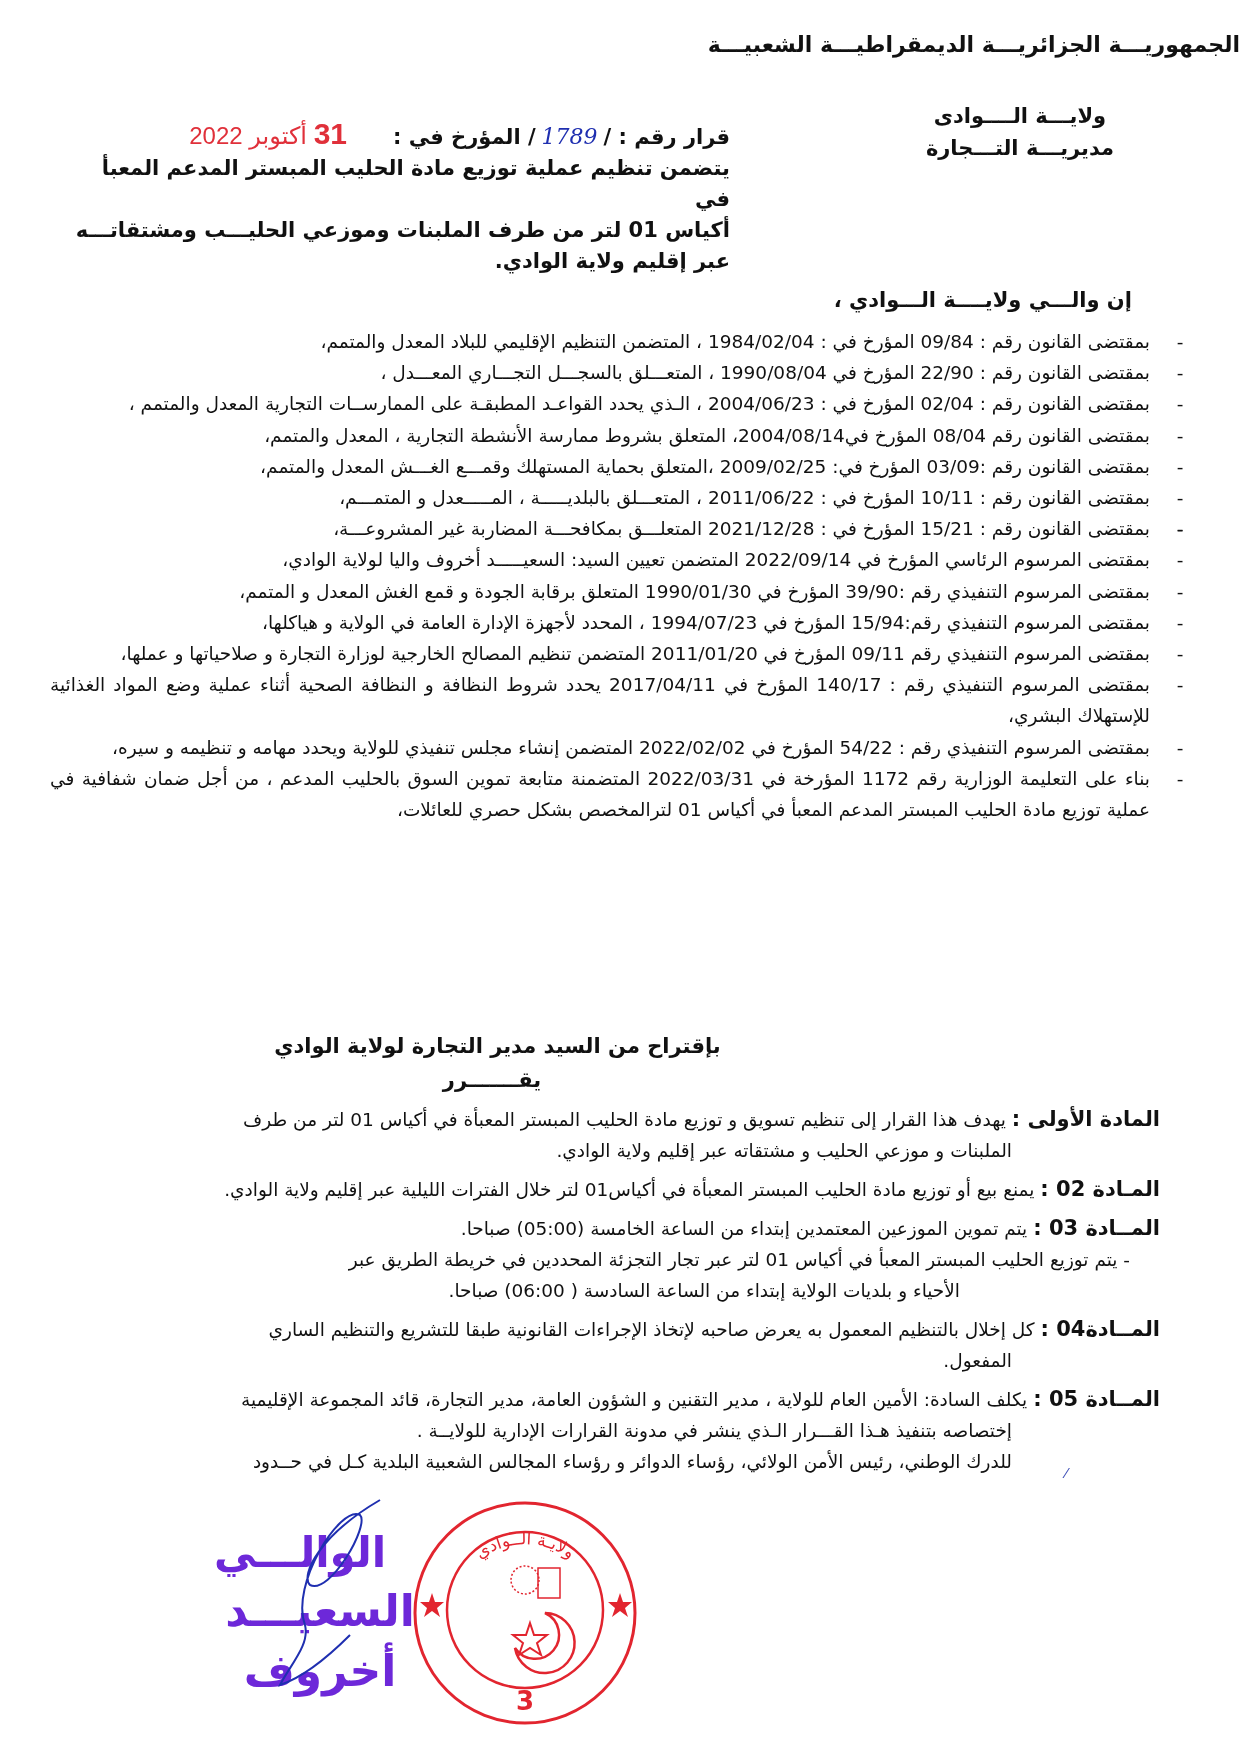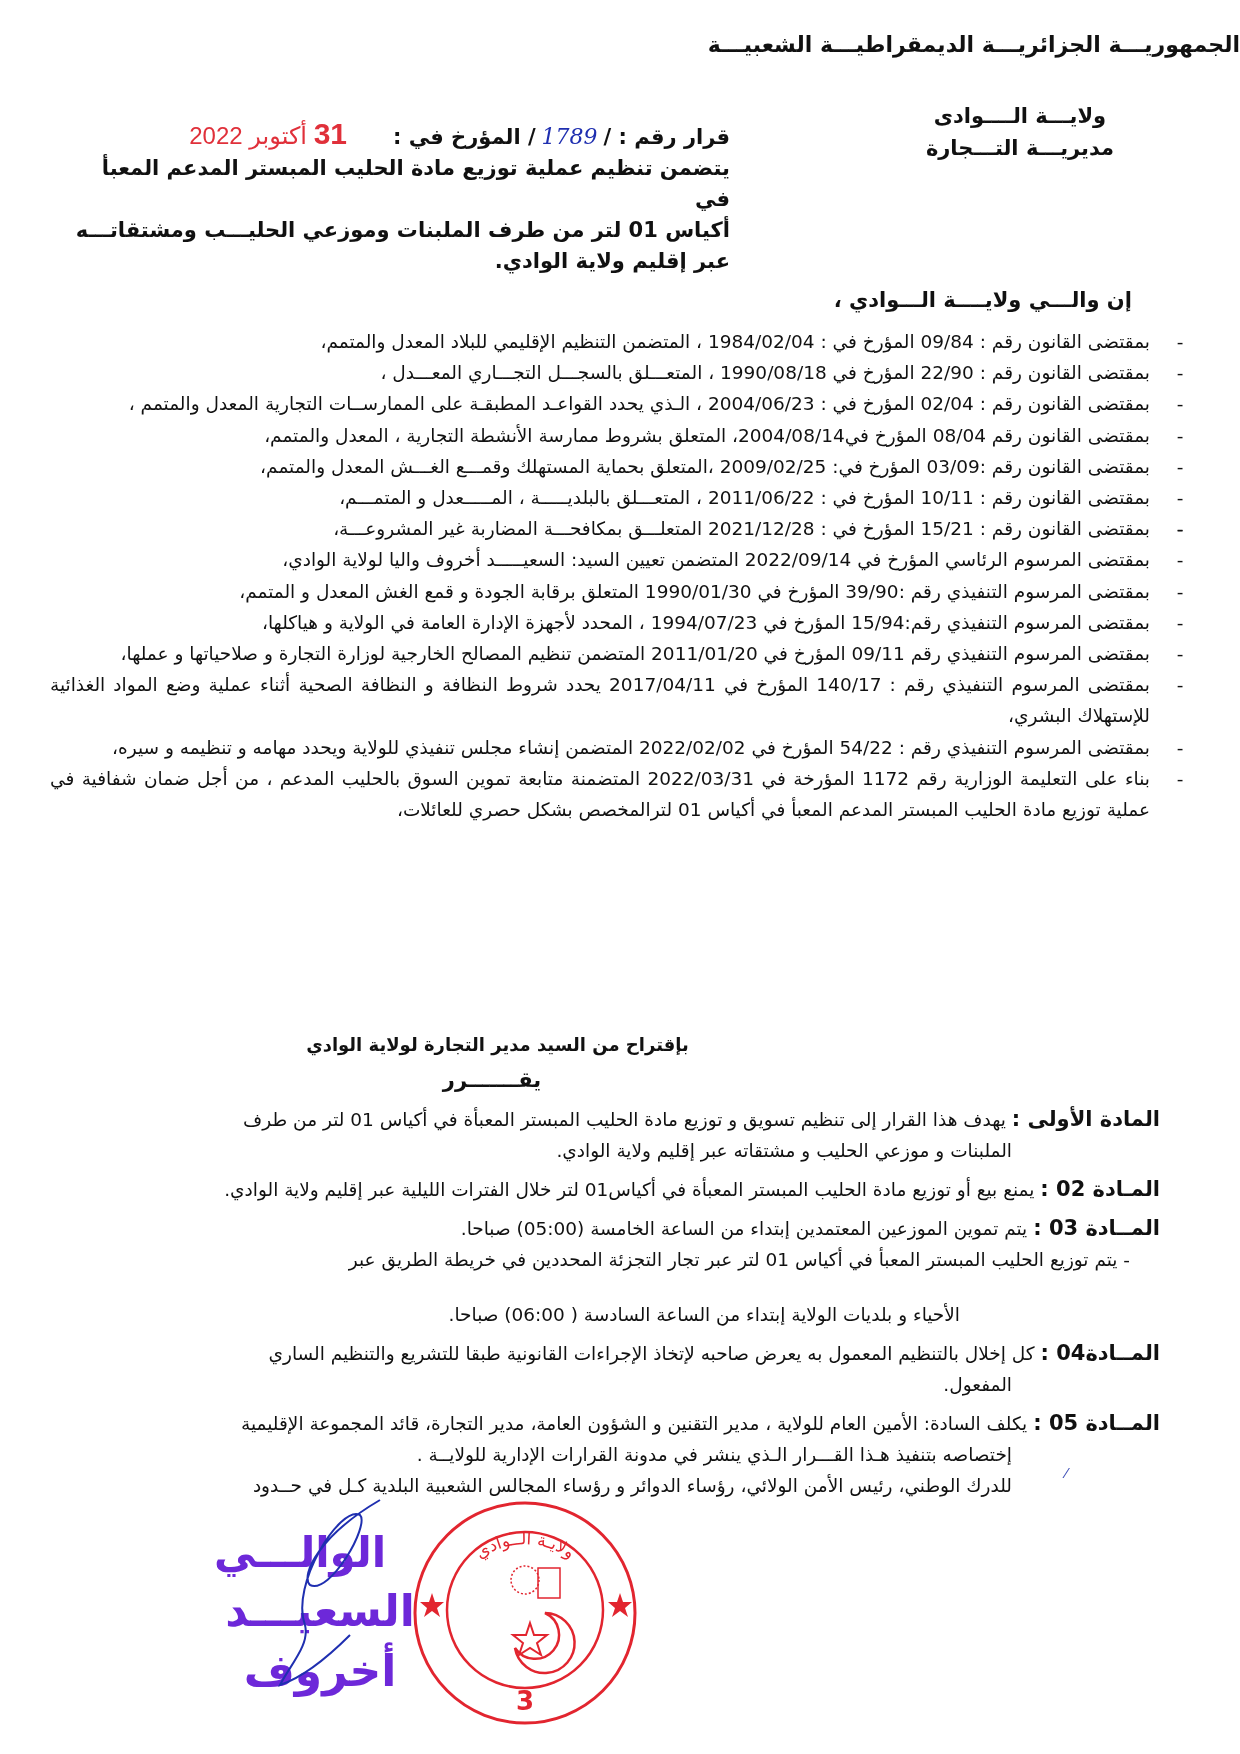--- a/index.html
+++ b/index.html
@@ -10,28 +10,28 @@
   .wilaya-block { top: 100px; right: 90px; width: 260px; text-align: center; font-size: 21px; font-weight: bold; line-height: 32px; }
   .decision-block { top: 118px; left: 60px; width: 670px; font-size: 21px; font-weight: bold; line-height: 31px; text-align: right; }
   .dec-line1 { display: flex; flex-direction: row; align-items: baseline; gap: 6px; justify-content: flex-start; }
   .handnum { color: #1f2fb0; font-family: "DejaVu Serif", serif; font-style: italic; font-size: 22px; font-weight: normal; }
   .stamp-date { color: #e0303a; font-family: "Liberation Sans", sans-serif; font-size: 24px; font-weight: normal; margin-right: 40px; }
   .stamp-date .big { font-size: 30px; font-weight: bold; }
   .governor { top: 288px; right: 108px; font-size: 21px; font-weight: bold; }
   .visa-list { top: 326px; right: 50px; width: 1140px; margin: 0; padding: 0; list-style: none; font-size: 18.5px; line-height: 31.2px; }
   .visa-list li { position: relative; padding-right: 40px; text-align: justify; }
   .visa-list li .dash { position: absolute; right: 0; top: 0; width: 20px; text-align: center; }
-  .proposal { top: 1034px; left: 0; width: 995px; text-align: center; font-size: 18px; font-weight: bold; }
+  .proposal { top: 1034px; left: 0; width: 995px; text-align: center; font-size: 21px; font-weight: bold; }
   .decides { top: 1068px; left: 0; width: 984px; text-align: center; font-size: 21px; font-weight: bold; letter-spacing: 2px; }
   .articles { top: 1104px; right: 80px; width: 1110px; font-size: 18.5px; line-height: 31px; }
   .article { position: relative; margin-bottom: 8px; }
   .art-label { font-weight: bold; font-size: 21px; }
   .art-cont { padding-right: 148px; }
   .art-sub { padding-right: 30px; padding-left: 20px; }
-  .art-sub2 { padding-right: 200px; margin-top: 24px; }
+  .art-sub2 { padding-right: 200px; }
   .signature { top: 1525px; left: 190px; width: 260px; text-align: center; color: #6d28d9; font-weight: bold; }
   .signature .title { font-size: 42px; line-height: 56px; margin-right: 40px; }
   .signature .name { font-size: 44px; line-height: 60px; }
   .sign-svg { top: 1495px; left: 260px; }
   .seal { top: 1498px; left: 410px; width: 230px; height: 230px; }
   .pen-mark { top: 1465px; left: 1065px; color: #3a4bb5; font-size: 14px; }
 </style>
 </head>
 <body>
 
@@ -55,21 +55,21 @@
   </div>
   <div>يتضمن تنظيم عملية توزيع مادة الحليب المبستر المدعم المعبأ في</div>
   <div>أكياس 01 لتر من طرف الملبنات وموزعي الحليـــب ومشتقاتـــه</div>
   <div>عبر إقليم ولاية الوادي.</div>
 </div>
 
 <div class="abs governor">إن والـــي ولايــــة الـــوادي ،</div>
 
 <ul class="abs visa-list">
   <li><span class="dash">-</span><span>بمقتضى القانون رقم : 09/84 المؤرخ في : 1984/02/04 ، المتضمن التنظيم الإقليمي للبلاد المعدل والمتمم،</span></li>
-  <li><span class="dash">-</span><span>بمقتضى القانون رقم : 22/90 المؤرخ في 1990/08/18 ، المتعـــلق بالسجـــل التجـــاري المعـــدل ،</span></li>
+  <li><span class="dash">-</span><span>بمقتضى القانون رقم : 22/90 المؤرخ في 1990/08/04 ، المتعـــلق بالسجـــل التجـــاري المعـــدل ،</span></li>
   <li><span class="dash">-</span><span>بمقتضى القانون رقم : 02/04 المؤرخ في : 2004/06/23 ، الـذي يحدد القواعـد المطبقـة على الممارســات التجارية المعدل والمتمم ،</span></li>
   <li><span class="dash">-</span><span>بمقتضى القانون رقم 08/04 المؤرخ في2004/08/14، المتعلق بشروط ممارسة الأنشطة التجارية ، المعدل والمتمم،</span></li>
   <li><span class="dash">-</span><span>بمقتضى القانون رقم :03/09 المؤرخ في: 2009/02/25 ،المتعلق بحماية المستهلك وقمـــع الغـــش المعدل والمتمم،</span></li>
   <li><span class="dash">-</span><span>بمقتضى القانون رقم : 10/11 المؤرخ في : 2011/06/22 ، المتعـــلق بالبلديـــــة ، المـــــعدل و المتمـــم،</span></li>
   <li><span class="dash">-</span></li>
   <li><span class="dash">-</span><span>بمقتضى القانون رقم : 15/21 المؤرخ في : 2021/12/28 المتعلـــق بمكافحـــة المضاربة غير المشروعـــة،</span></li>
   <li><span class="dash">-</span><span>بمقتضى المرسوم الرئاسي المؤرخ في 2022/09/14 المتضمن تعيين السيد: السعيـــــد أخروف واليا لولاية الوادي،</span></li>
   <li><span class="dash">-</span><span>بمقتضى المرسوم التنفيذي رقم :39/90 المؤرخ في 1990/01/30 المتعلق برقابة الجودة و قمع الغش المعدل و المتمم،</span></li>
   <li><span class="dash">-</span><span>بمقتضى المرسوم التنفيذي رقم:15/94 المؤرخ في 1994/07/23 ، المحدد لأجهزة الإدارة العامة في الولاية و هياكلها،</span></li>
   <li><span class="dash">-</span><span>بمقتضى المرسوم التنفيذي رقم 09/11 المؤرخ في 2011/01/20 المتضمن تنظيم المصالح الخارجية لوزارة التجارة و صلاحياتها و عملها،</span></li>

